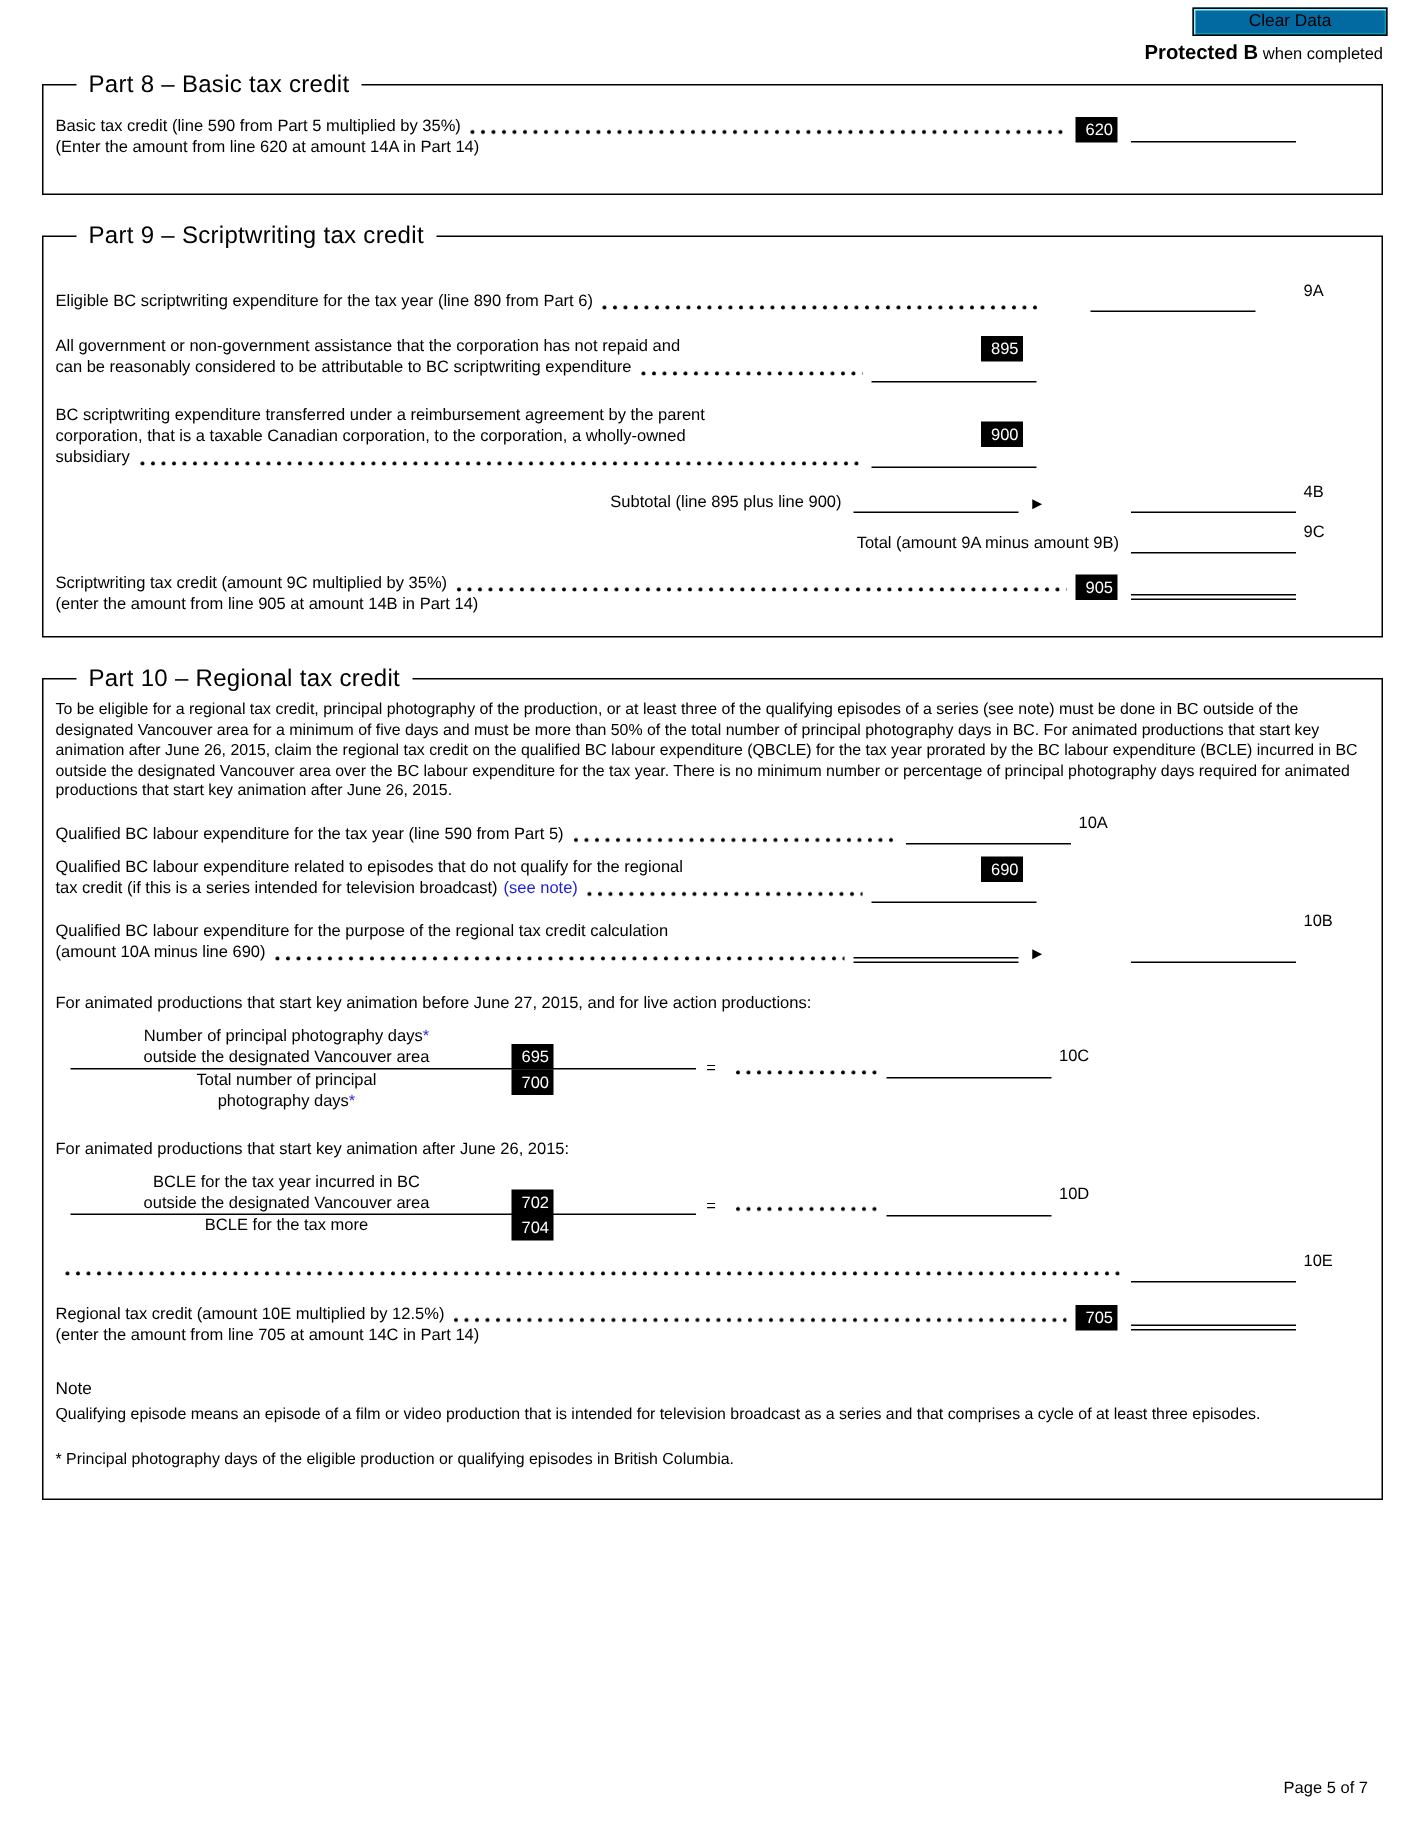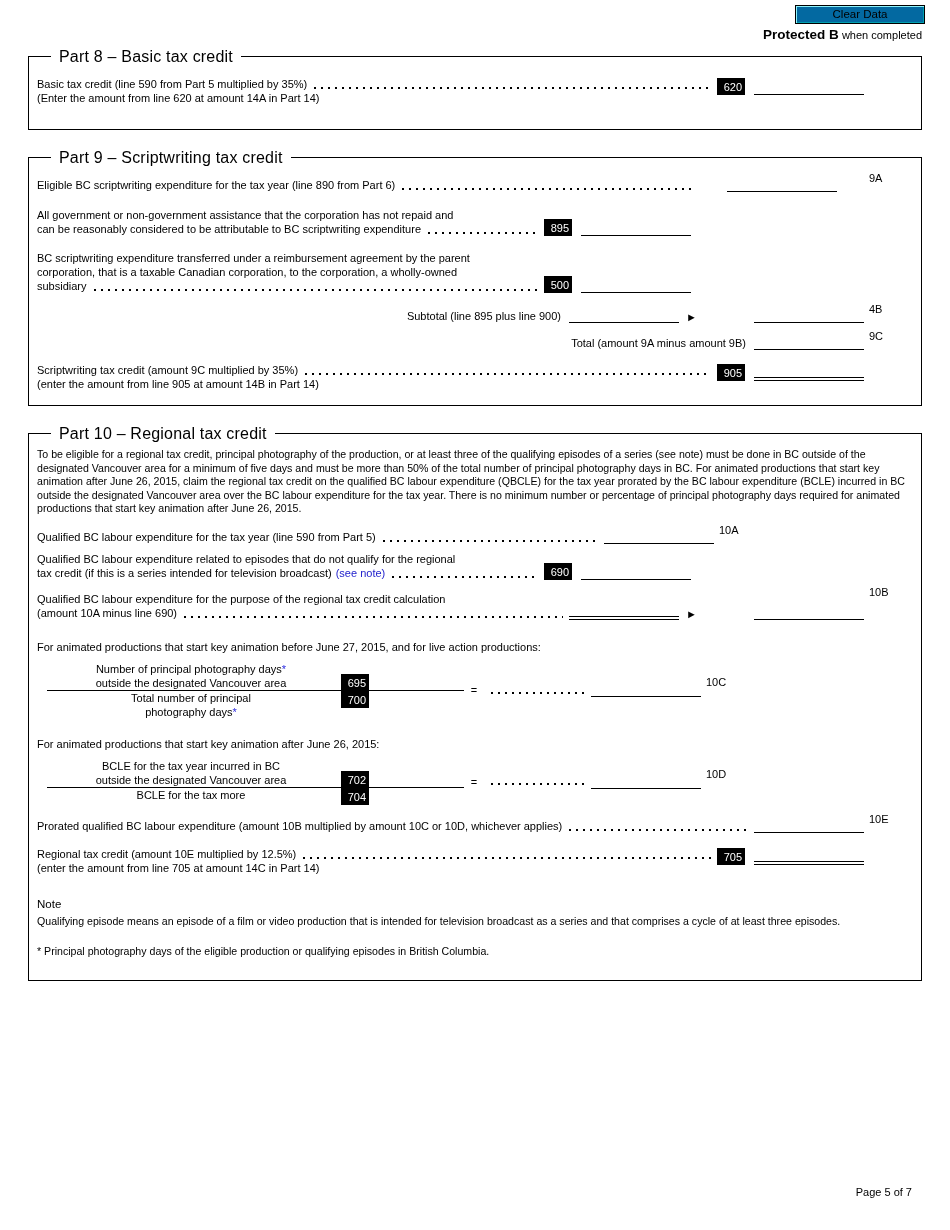--- a/index.html
+++ b/index.html
@@ -54,21 +54,21 @@
   .code {
     display:inline-block; background:#000; color:#fff; font-size:11px;
     padding:3px 3px 2px 3px; min-width:22px; text-align:right;
     margin-right:9px; line-height:12px;
   }
   .line { display:inline-block; border-bottom:1.4px solid #000; height:13px; }
   .line.double { border-bottom:4px double #000; height:11px; }
   .w110 { width:110px; }
   .fgroup { display:flex; align-items:flex-end; }
   .fgroup.top { align-self:flex-start; margin-top:1px; }
-  .fgroup.bottom { align-self:flex-end; margin-bottom:0px; }
+  .fgroup.bottom { align-self:flex-end; margin-bottom:0px;flex-direction:column; }
   .refcol { width:44px; padding-left:5px; }
   .refcol span { position:relative; top:-6px; }
   .arrowcell { width:68px; padding-left:7px; align-self:flex-end; }
   .arrowcell span { font-size:11px; }
   .midspacer { width:222px; }
   .rgap { width:150px; }
   .plaintext { line-height:14px; margin-top:14px; }
   .intro { font-size:10.6px; line-height:13.6px; margin-top:2px; }
   .link { color:#2222cc; margin-left:4px; white-space:nowrap; cursor:pointer; }
   .star { color:#2a2ae0; }
@@ -122,21 +122,21 @@
         <span class="code">620</span>
         <span class="line w110"></span>
       </div>
       <div class="refcol"></div>
     </div>
   </div>
 
   <div class="part-box" id="part9">
     <div class="part-title">Part 9 – Scriptwriting tax credit</div>
 
-    <div class="entry" style="margin-top:4px;gap:27px;">
+    <div class="entry" style="margin-top:20px;gap:27px;">
       <div class="etext">
         <div class="dotline">
           <span>Eligible BC scriptwriting expenditure for the tax year (line 890 from Part 6)</span>
           <span class="dots"></span>
         </div>
       </div>
       <div class="fgroup">
           <span class="line w110"></span>
         </div>
       <div class="refcol"><span>9A</span></div>
@@ -160,21 +160,21 @@
     <div class="entry" style="margin-top:15px;">
       <div class="etext">
         <div>BC scriptwriting expenditure transferred under a reimbursement agreement by the parent</div>
         <div>corporation, that is a taxable Canadian corporation, to the corporation, a wholly-owned</div>
         <div class="dotline">
           <span>subsidiary</span>
           <span class="dots"></span>
         </div>
       </div>
       <div class="fgroup bottom">
-        <span class="code">500</span>
+        <span class="code">900</span>
         <span class="line w110"></span>
       </div>
       <div class="midspacer"></div>
     </div>
 
     <div class="entry" style="margin-top:16px;">
       <div class="etext ralign">
         <span>Subtotal (line 895 plus line 900)</span>
       </div>
       <div class="fgroup">
@@ -323,21 +323,20 @@
       <div class="dotsfixed"></div>
       <div class="fgroup" style="align-self:center;">
           <span class="line w110"></span>
         </div>
       <div class="refcol refraise" style="align-self:center;"><span>10D</span></div>
     </div>
 
     <div class="entry" style="margin-top:14px;">
       <div class="etext">
         <div class="dotline">
-          <span>Prorated qualified BC labour expenditure (amount 10B multiplied by amount 10C or 10D, whichever applies)</span>
           <span class="dots"></span>
         </div>
       </div>
       <div class="fgroup">
           <span class="line w110"></span>
         </div>
       <div class="refcol"><span>10E</span></div>
     </div>
 
     <div class="entry" style="margin-top:14px;">

